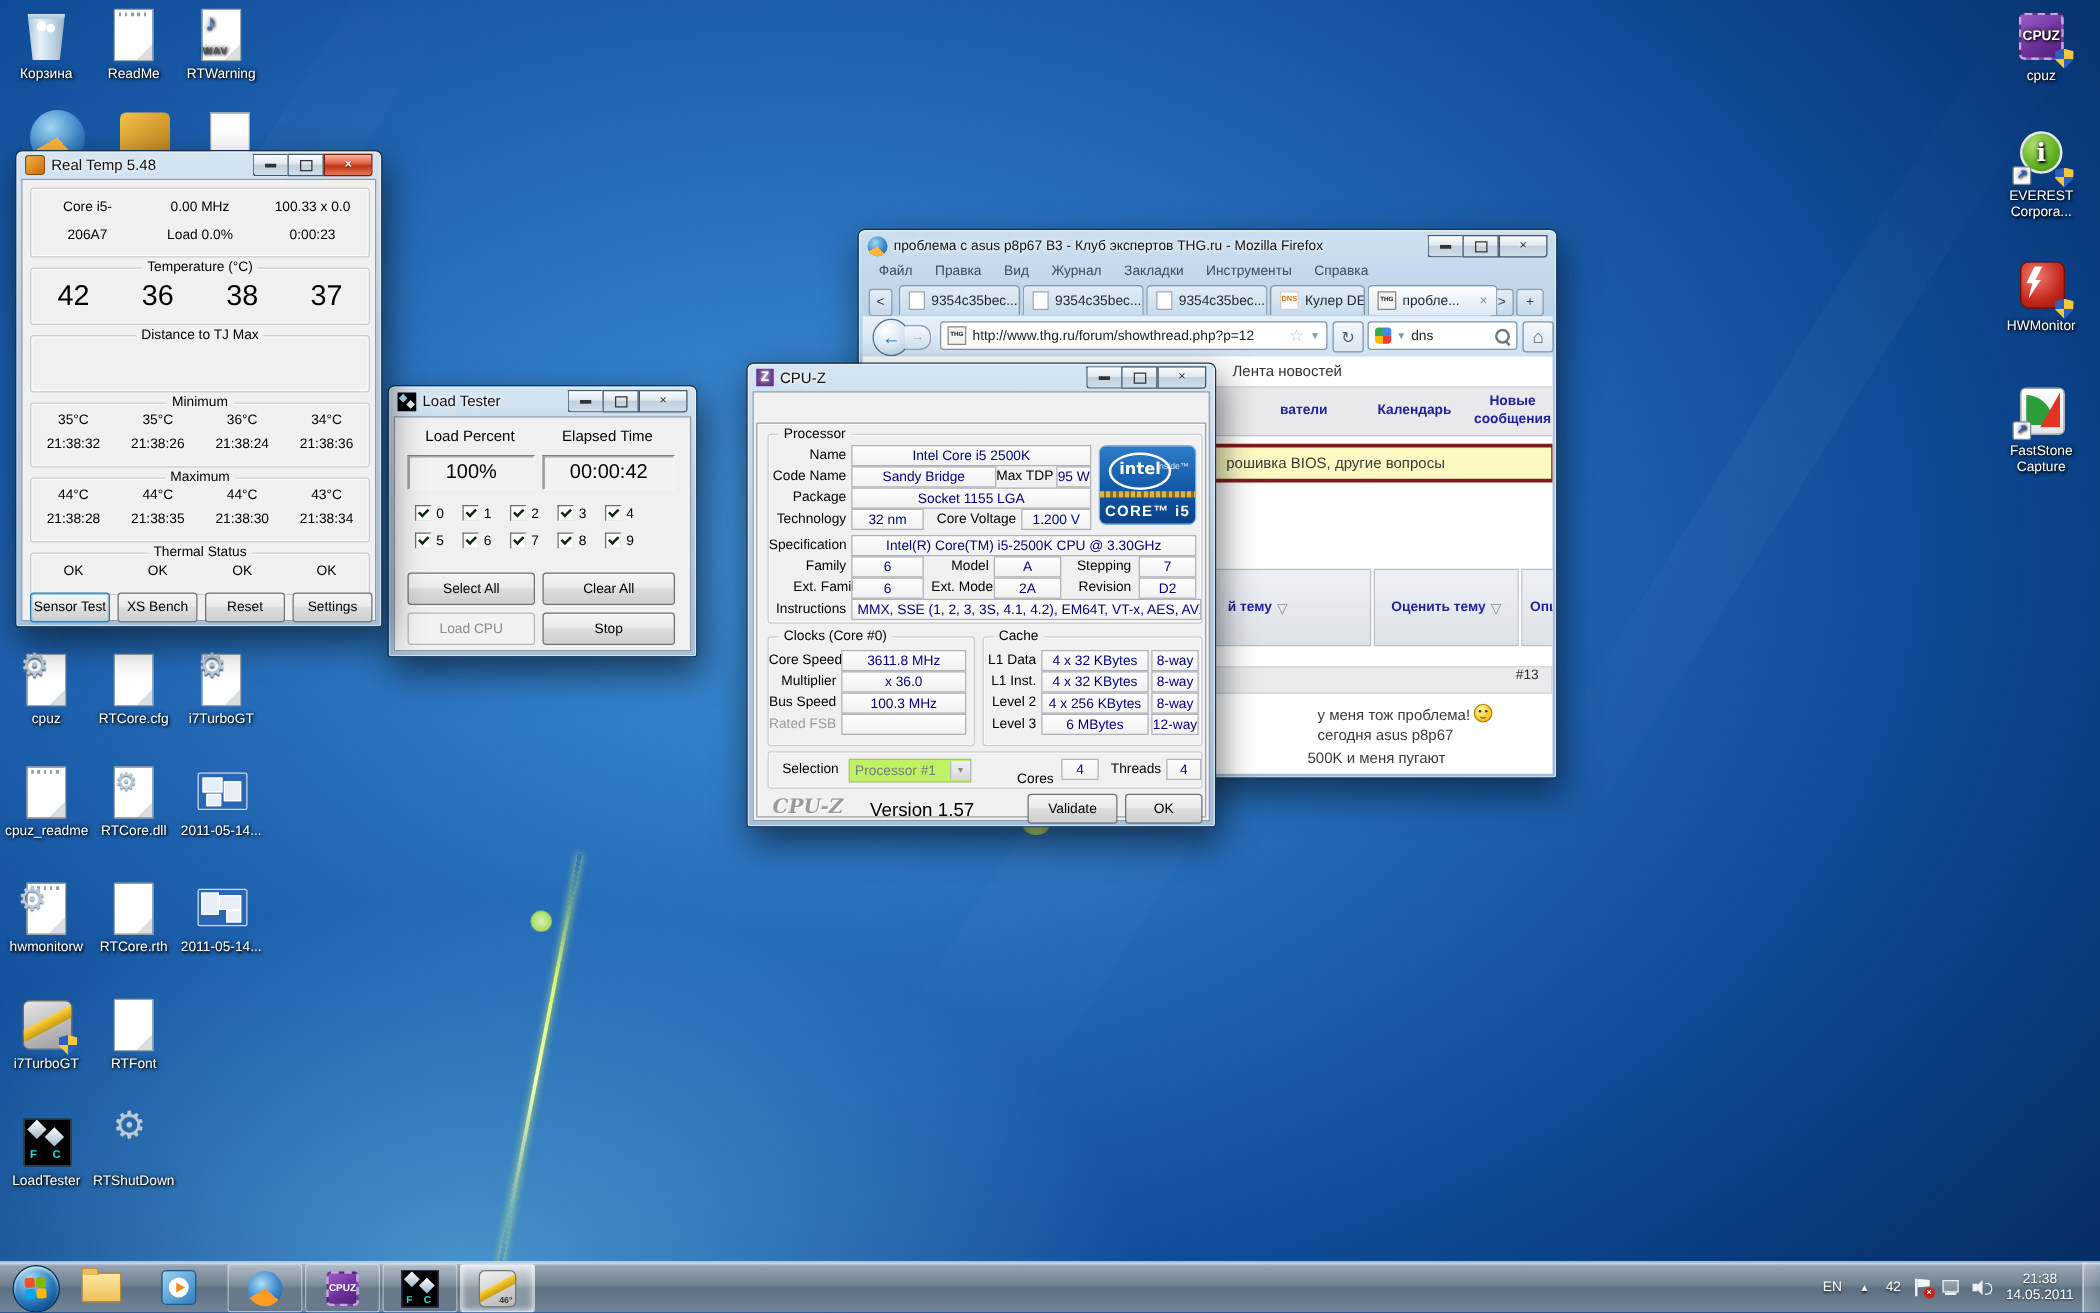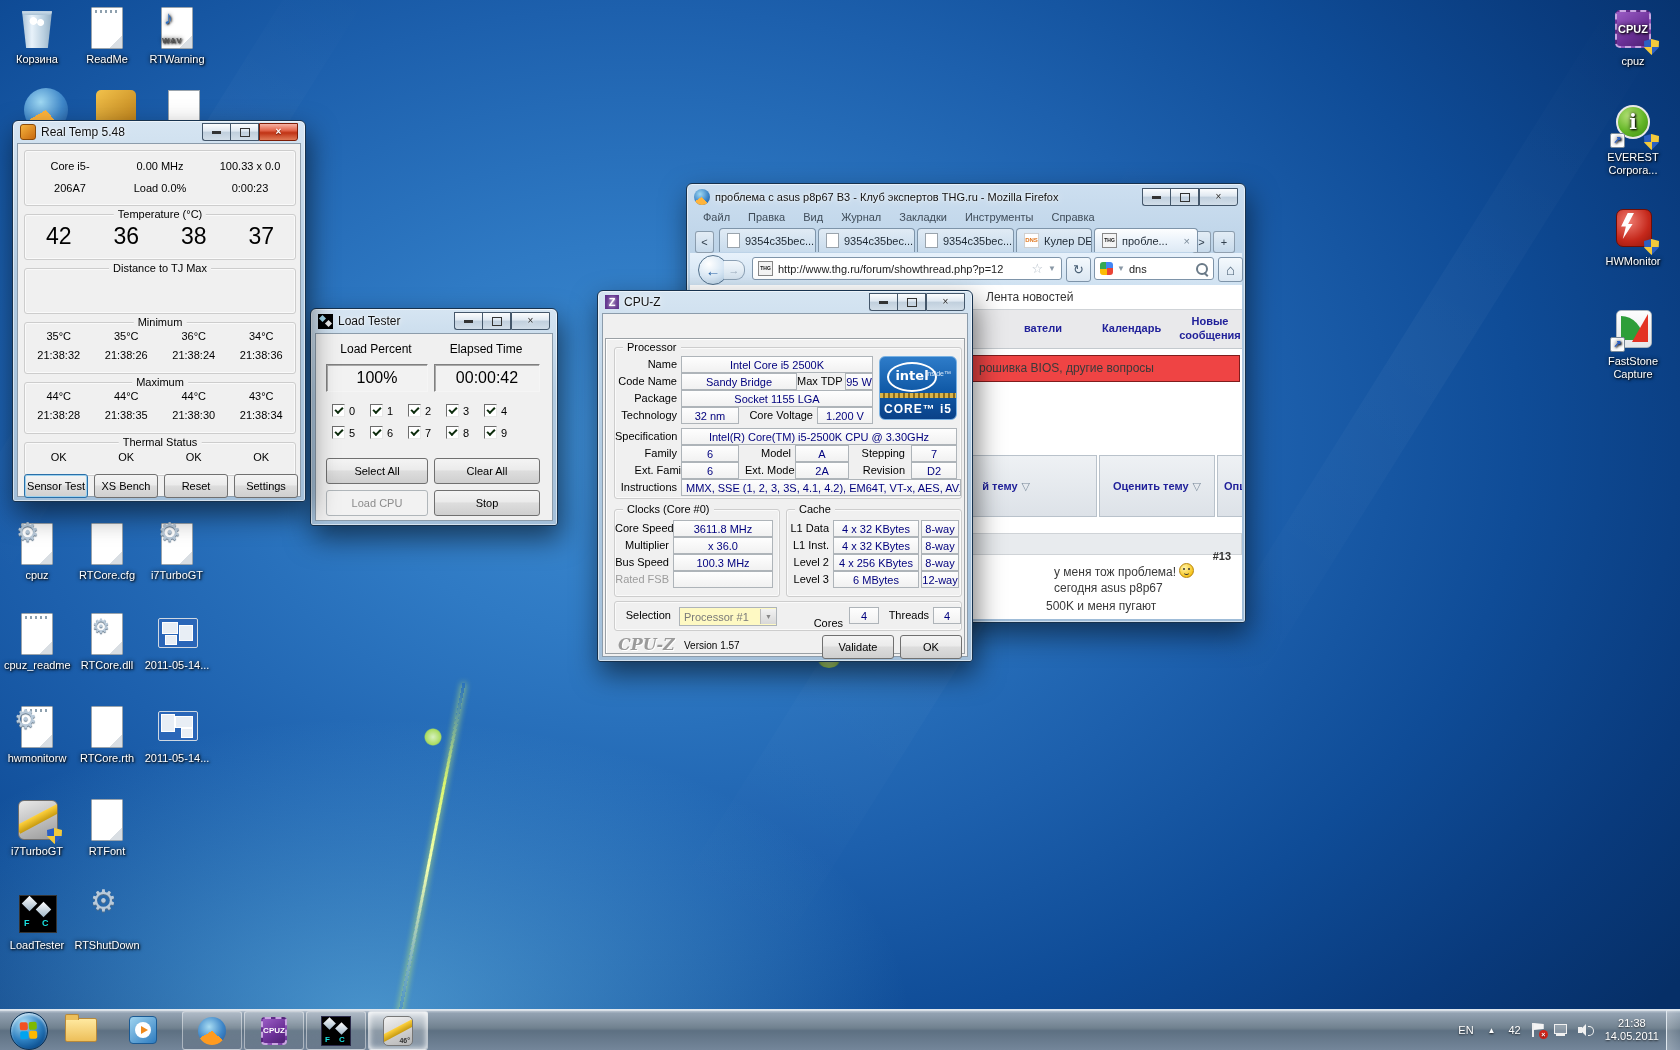--- a/index.html
+++ b/index.html
@@ -446,36 +446,36 @@
   </div>
 
   <div class="content">
     <span class="ab" style="left:296px;top:5px;color:#333;font-size:12px">Лента новостей</span>
     <div class="ab" style="left:0;right:0;top:24px;height:38px;background:#e9e9eb;border-top:1px solid #cfd3d7;border-bottom:1px solid #c4c9ce">
       <span class="navlink" style="left:334px;top:12px">ватели</span>
       <span class="navlink" style="left:412px;top:12px">Календарь</span>
       <span class="navlink" style="left:484px;top:4px;width:72px;text-align:center;line-height:14px">Новые сообщения</span>
 
     </div>
-    <div class="ab" style="left:262px;top:70px;width:286px;height:25px;border:1px solid #7f1d1d;background:#ef4444">
+    <div class="ab" style="left:262px;top:70px;width:286px;height:25px;border:3px solid #7f1d1d;background:#fef9c3">
       <span class="ab" style="left:26px;top:5px;color:#3a3a3a;font-size:12px;white-space:nowrap">рошивка BIOS, другие вопросы</span>
     </div>
     <div class="thead" style="left:0;top:170px;width:407px;height:62px;justify-content:flex-end;padding-right:66px">
       <span>й тему</span>
       <span style="color:#7a8a9a;font-weight:normal">▽</span>
     </div>
     <div class="thead" style="left:409px;top:170px;width:116px;height:62px">
       <span>Оценить тему</span>
       <span style="color:#7a8a9a;font-weight:normal">▽</span>
     </div>
     <div class="thead" style="left:527px;top:170px;width:110px;height:62px;justify-content:flex-start;padding-left:6px">
       <span>Опции просмотра</span>
     </div>
     <div class="ab" style="left:0;top:248px;right:0;height:22px;background:#e8ebee;border:1px solid #cfd3d7;box-sizing:border-box">
-      <span class="ab" style="right:10px;top:16px;font-weight:bold;color:#333">#13</span>
+      <span class="ab" style="right:10px;top:0;font-weight:normal;color:#333">#13</span>
     </div>
     <div class="postline" style="left:364px;top:278px">
       <span>у меня тож проблема!</span><span class="smiley"></span>
     </div>
     <div class="postline" style="left:364px;top:296px">сегодня asus p8p67</div>
     <div class="postline" style="left:356px;top:314px">500K и меня пугают</div>
   </div>
 </div>
 
 <div class="win" style="left:310px;top:308px;width:246px;height:216px;z-index:6">
@@ -627,32 +627,32 @@
         <span class="lbl" style="left:0;top:46px;width:42px">Level 2</span>
         <div class="fld" style="left:46px;top:44px;width:84px">4 x 256 KBytes</div>
         <div class="fld" style="left:134px;top:44px;width:36px">8-way</div>
         <span class="lbl" style="left:0;top:63px;width:42px">Level 3</span>
         <div class="fld" style="left:46px;top:61px;width:84px">6 MBytes</div>
         <div class="fld" style="left:134px;top:61px;width:36px">12-way</div>
       </div>
 
       <div class="grp" style="left:8px;top:262px;width:346px;height:28px">
         <span class="lbl" style="left:6px;top:7px;width:50px">Selection</span>
-        <div class="ab" style="left:64px;top:5px;width:92px;height:17px;border:1px solid #aeb4b9;background:#fef9c3;display:flex;align-items:center;padding-left:4px;font-size:11px;color:#7a7a7a">
+        <div class="ab" style="left:64px;top:5px;width:92px;height:17px;border:1px solid #aeb4b9;background:#bef264;display:flex;align-items:center;padding-left:4px;font-size:11px;color:#7a7a7a">
           <span>Processor #1</span>
           <span style="margin-left:auto;width:15px;height:15px;background:linear-gradient(#f2f2f2,#d8d8d8);border-left:1px solid #bbb;color:#888;font-size:7px;display:flex;align-items:center;justify-content:center">▼</span>
         </div>
         <span class="lbl" style="left:188px;top:15px;width:40px">Cores</span>
         <div class="fld" style="left:234px;top:5px;width:28px">4</div>
         <span class="lbl" style="left:266px;top:7px;width:48px">Threads</span>
         <div class="fld" style="left:318px;top:5px;width:26px">4</div>
       </div>
 
       <span class="ab" style="left:12px;top:296px;font-family:'DejaVu Serif',serif;font-style:italic;font-weight:bold;font-size:16px;color:#9a9a9a;text-shadow:1px 1px 0 #fff">CPU-Z</span>
-      <span class="ab" style="left:78px;top:301px;font-size:10px;color:#000">Version 1.57</span>
+      <span class="ab" style="left:90px;top:301px;font-size:15px;color:#000">Version 1.57</span>
       <div class="btn7" style="left:216px;top:296px;width:70px;height:22px">Validate</div>
       <div class="btn7" style="left:294px;top:296px;width:60px;height:22px">OK</div>
     </div>
   </div>
 </div>
 
 <div class="win" style="left:12px;top:120px;width:292px;height:380px;z-index:8">
   <div class="tbar">
     <div style="width:14px;height:14px;border-radius:3px;background:linear-gradient(140deg,#f6b33c,#c86a10);border:1px solid #8a4a08;flex-shrink:0"></div>
     <span>Real Temp 5.48</span>

